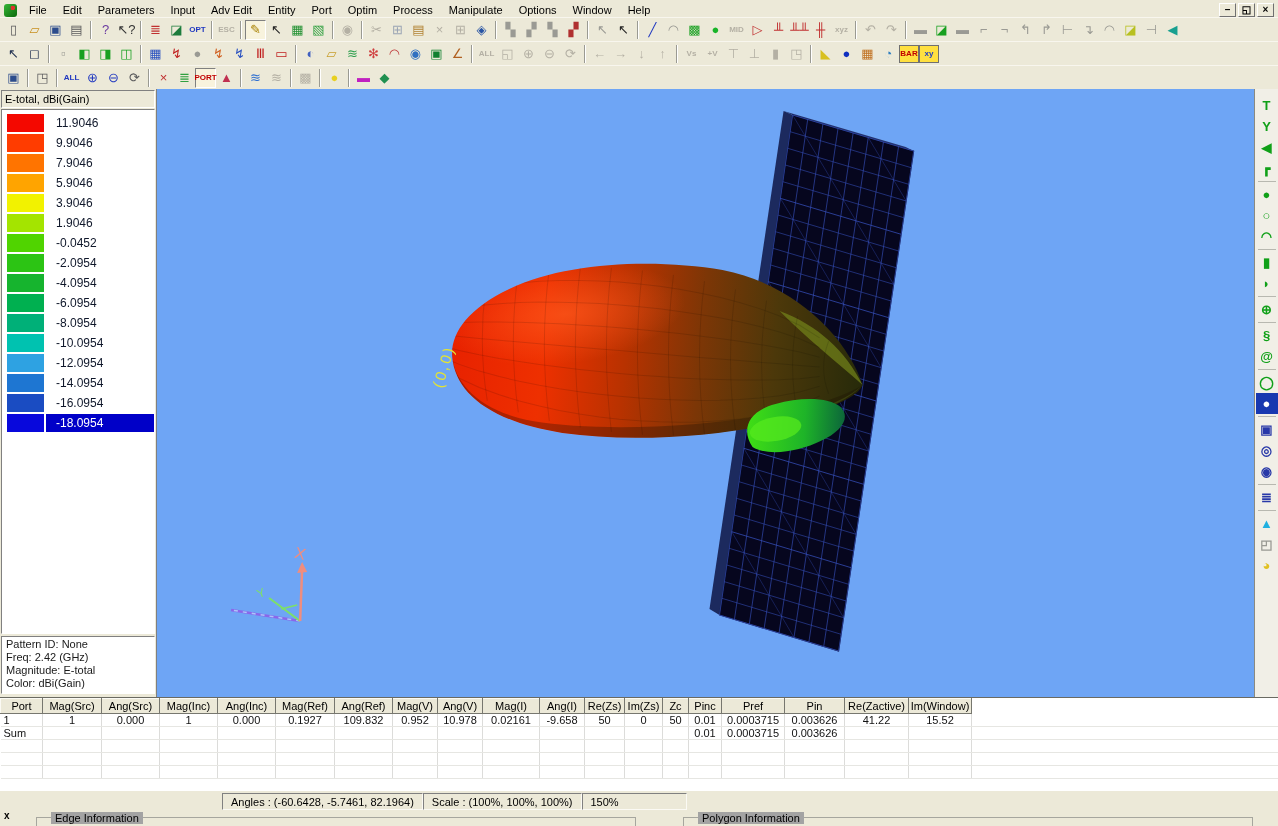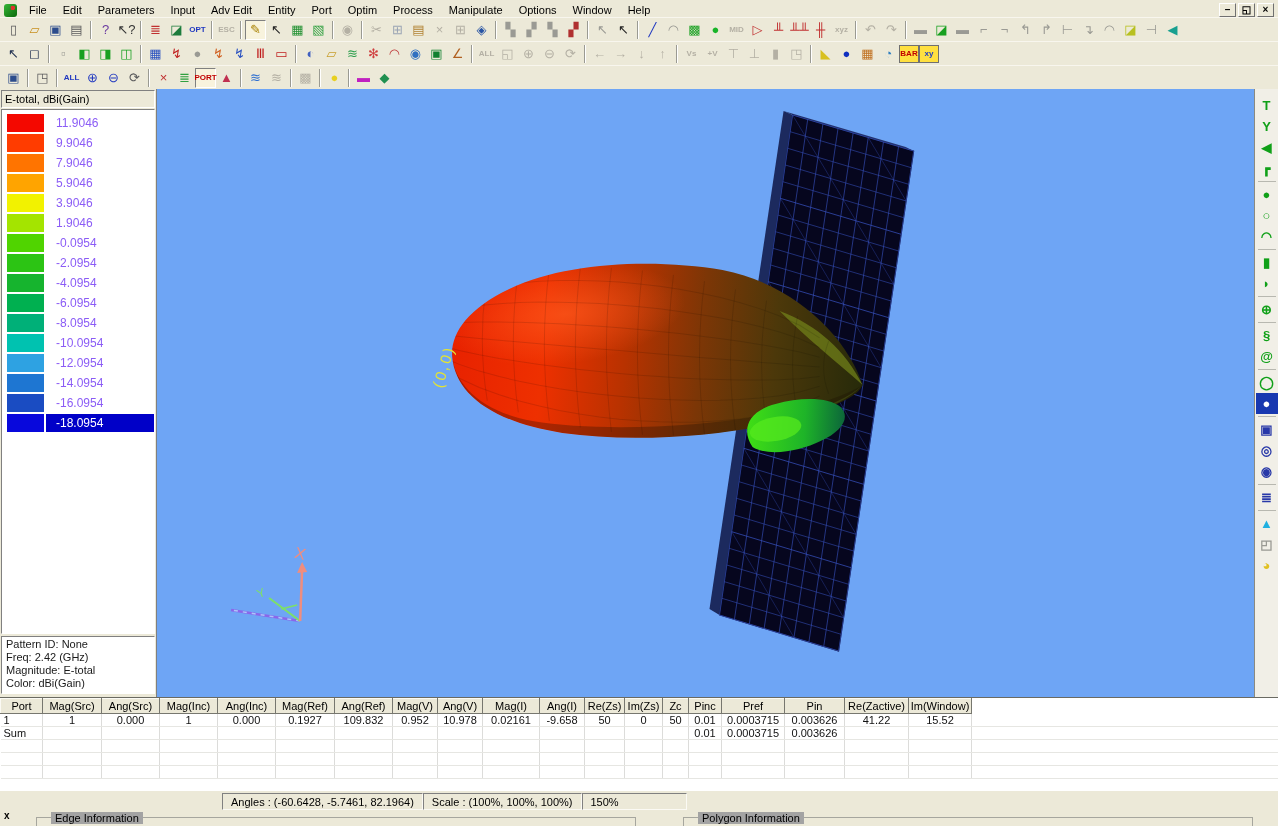--- a/index.html
+++ b/index.html
@@ -26,21 +26,21 @@
   
   #main { display:flex; height:608px; }
   #left-panel { width:157px; background:#ece9d8; border-right:1px solid #808080; display:flex; flex-direction:column; }
   #legend-header { margin:1px; height:18px; line-height:16px; padding-left:3px; font-size:11px;
     border:1px solid; border-color:#808080 #fff #fff #808080; white-space:nowrap; }
   #legend-box { flex:1; margin:0 1px; background:#fff; border:1px solid; border-color:#808080 #fff #fff #808080;
     padding-top:3px; overflow:hidden; }
   .legend-row { height:20px; display:flex; align-items:center; }
   .legend-swatch { width:37px; height:18px; margin-left:5px; flex:0 0 auto; }
   .legend-val { flex:1; height:18px; margin-left:2px; display:flex; align-items:center; padding-left:10px;
-    font-size:12px; color:#8b5cf6; }
+    font-size:12px; color:#0f172a; }
   .legend-row.sel .legend-val { color:#fff; }
   #info-box { margin:2px 1px 3px 1px; height:58px; background:#fff; border:1px solid;
     border-color:#808080 #fff #fff #808080; font-size:11px; line-height:13px; padding:1px 4px; color:#1a1a1a; }
 
   #viewport { flex:1; position:relative; background:#6ea5f5; }
   #viewport svg { position:absolute; inset:0; width:100%; height:100%; }
 
   #right-strip { width:24px; background:#f1efe7; border-left:1px solid #8a8a82; display:flex; flex-direction:column;
     align-items:center; padding-top:6px; overflow:hidden; }
   .rbtn { width:22px; height:21px; display:flex; align-items:center; justify-content:center; font-size:13px;
@@ -279,21 +279,21 @@
           </div>
           <div class="legend-row">
             <div class="legend-swatch" style="background: rgb(164, 228, 0);"></div>
             <div class="legend-val">
               <span>1.9046</span>
             </div>
           </div>
           <div class="legend-row">
             <div class="legend-swatch" style="background: rgb(80, 212, 0);"></div>
             <div class="legend-val">
-              <span>-0.0954</span>
+              <span>-0.0452</span>
             </div>
           </div>
           <div class="legend-row">
             <div class="legend-swatch" style="background: rgb(44, 196, 20);"></div>
             <div class="legend-val">
               <span>-2.0954</span>
             </div>
           </div>
           <div class="legend-row">
             <div class="legend-swatch" style="background: rgb(22, 180, 46);"></div>

